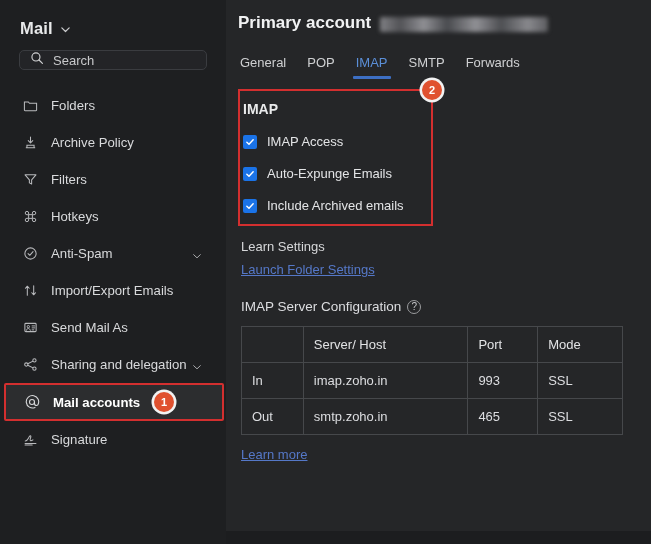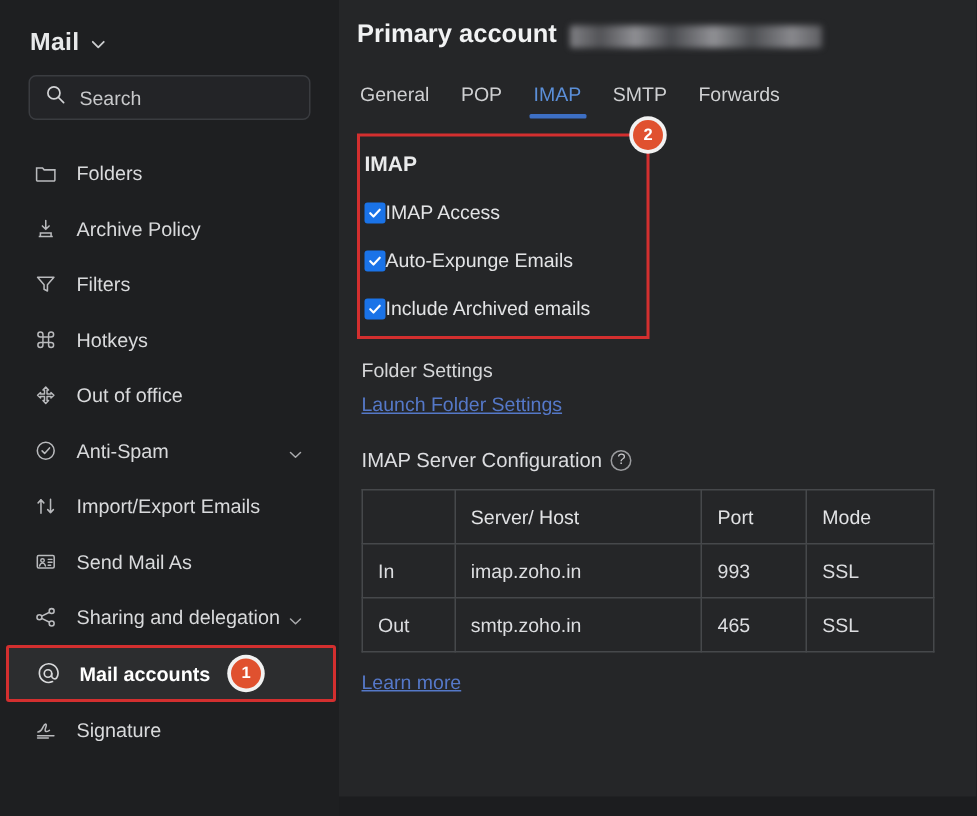--- a/index.html
+++ b/index.html
@@ -33,21 +33,21 @@
     font-size: 16.5px; font-weight: bold; color: #e8e9ea;
     letter-spacing: .2px;
   }
   .chev {
     width: 11px; height: 11px; display:inline-block; position: relative; top: 1px;
   }
   .chev svg { display:block; }
 
   .search-wrap { padding: 8px 19px 0 19px; }
   .search-box {
-    height: 30px;
+    height: 20px;
     background: #232427;
     border: 1px solid #3a3c40;
     border-radius: 5px;
     display: flex; align-items: center;
     padding: 0 10px; gap: 9px;
   }
   .search-placeholder {
     font-size: 13px; color: #c8c9cb;
   }
 
@@ -175,21 +175,21 @@
     margin-top: 8px;
     width: 195px;
     border: 2px solid #d32f2f;
     padding: 10px 0 11px 0;
   }
   .sec-title {
     font-size: 14px; font-weight: bold; color: #e9eaeb;
     padding-left: 3px;
   }
   .chk-row {
-    display: flex; align-items: center; 
+    display: flex; align-items: center; gap: 10px;
     margin-top: 17px;
     padding-left: 3px;
   }
   .chk {
     width: 14px; height: 14px; flex: 0 0 14px;
     background: #1a73e8;
     border-radius: 2px;
     display: flex; align-items: center; justify-content: center;
   }
   .chk svg { display: block; }
@@ -310,28 +310,20 @@
 
       <div class="nav-item">
         <span class="ico">
           <svg width="15" height="15" viewBox="0 0 16 16">
               <path d="M6 6h4v4H6zM6 6V4.3a1.8 1.8 0 1 0-1.8 1.8H6zM10 6V4.3a1.8 1.8 0 1 1 1.8 1.8H10zM6 10v1.7a1.8 1.8 0 1 1-1.8-1.8H6zM10 10v1.7a1.8 1.8 0 1 0 1.8-1.8H10z" fill="none" stroke="#b9babd" stroke-width="1.05" stroke-linejoin="round"></path>
             </svg>
         </span>
         <span class="lbl">Hotkeys</span>
       </div>
 
-      <div class="nav-item">
-        <span class="ico">
-          <svg width="15" height="15" viewBox="0 0 16 16">
-              <path d="M8 2.2 10 4.3H8.9v2.8h2.8V6l2.1 2-2.1 2V8.9H8.9v2.8H10L8 13.8 6 11.7h1.1V8.9H4.3V10L2.2 8l2.1-2v1.1h2.8V4.3H6z" fill="none" stroke="#b9babd" stroke-width="1.05" stroke-linejoin="round"></path>
-            </svg>
-        </span>
-        <span class="lbl">Out of office</span>
-      </div>
 
       <div class="nav-item">
         <span class="ico">
           <svg width="15" height="15" viewBox="0 0 16 16">
               <circle cx="8" cy="8" r="6" fill="none" stroke="#b9babd" stroke-width="1.1"></circle>
               <path d="M5.4 8.1 7.2 9.9 10.7 6" fill="none" stroke="#b9babd" stroke-width="1.1" stroke-linecap="round" stroke-linejoin="round"></path>
             </svg>
         </span>
         <span class="lbl">Anti-Spam</span>
         <span class="caret">
@@ -452,21 +444,21 @@
       <div class="chk-row">
         <span class="chk">
           <svg width="10" height="10" viewBox="0 0 12 12">
               <path d="M2.2 6.2 L4.8 8.8 L9.8 3.4" fill="none" stroke="#fff" stroke-width="1.7" stroke-linecap="round" stroke-linejoin="round"></path>
             </svg>
         </span>
         <span class="chk-lbl">Include Archived emails</span>
       </div>
     </div>
 
-    <div class="folder-settings-title">Folder Settings</div>
+    <div class="folder-settings-title">Learn Settings</div>
     <a class="link" href="#">Launch Folder Settings</a>
 
     <div class="svr-title">
       <span>IMAP Server Configuration</span>
       <span class="qmark">?</span>
     </div>
 
     <table class="cfg">
       <thead>
         <tr>

